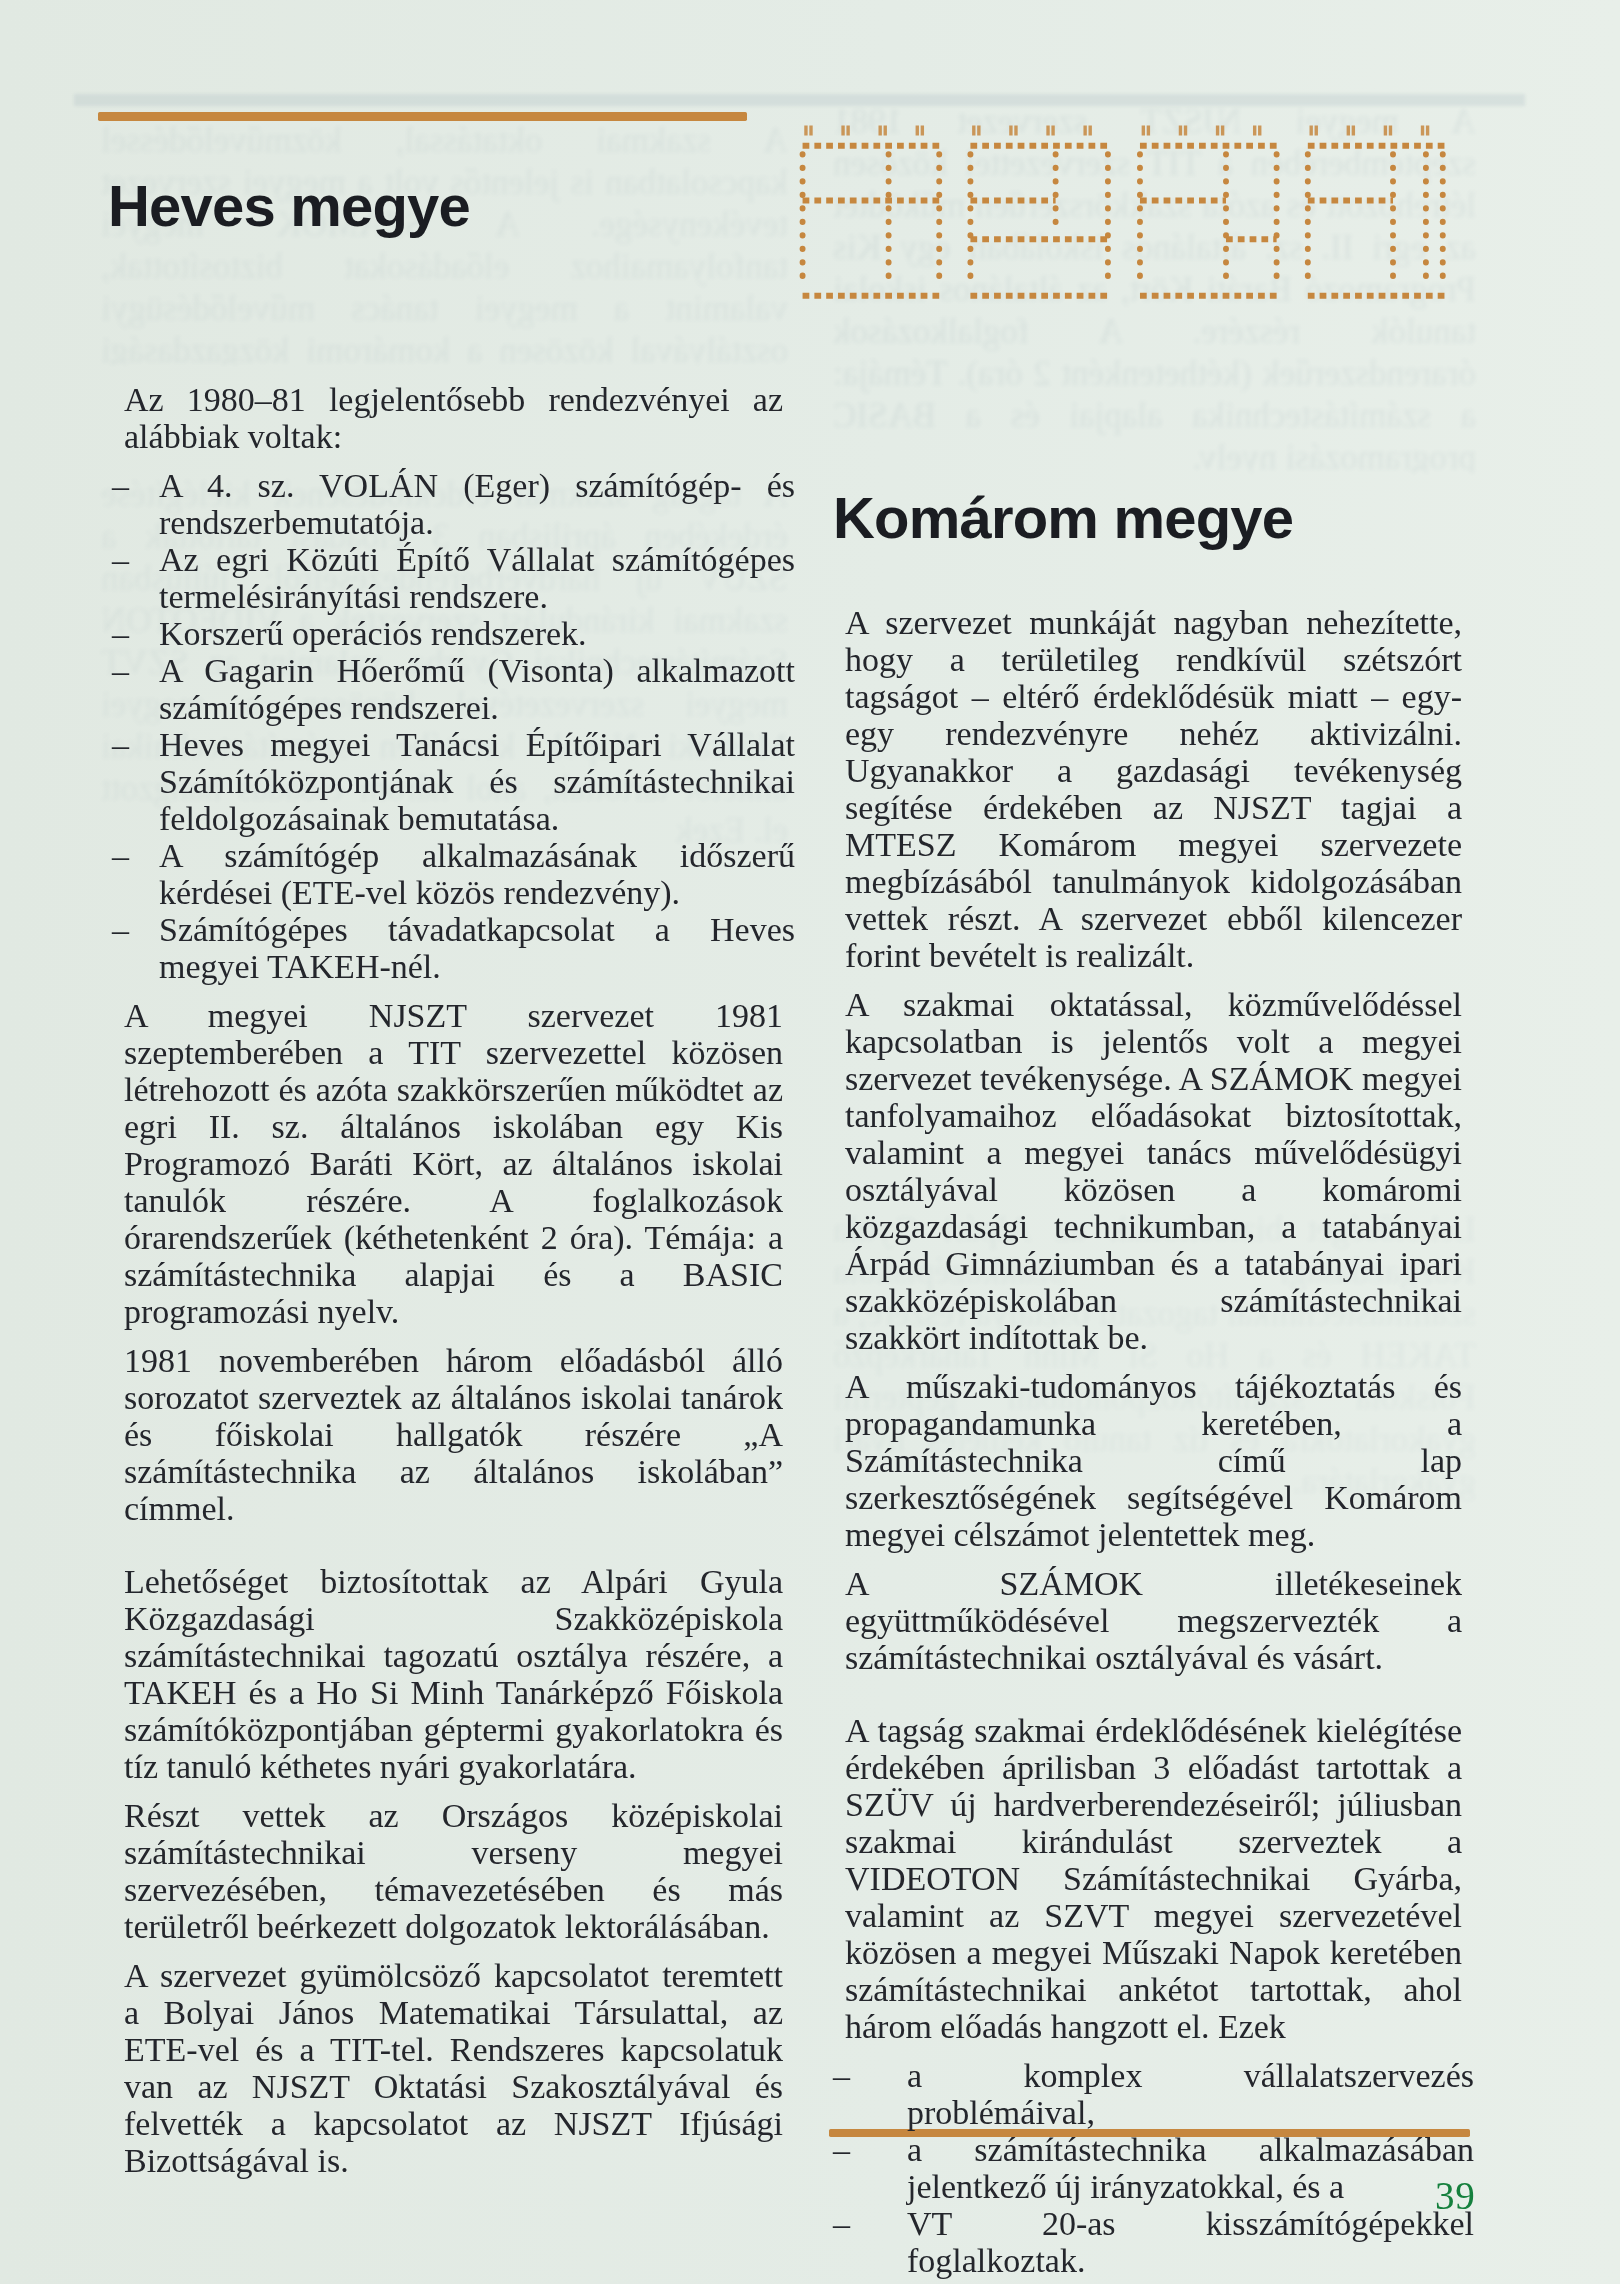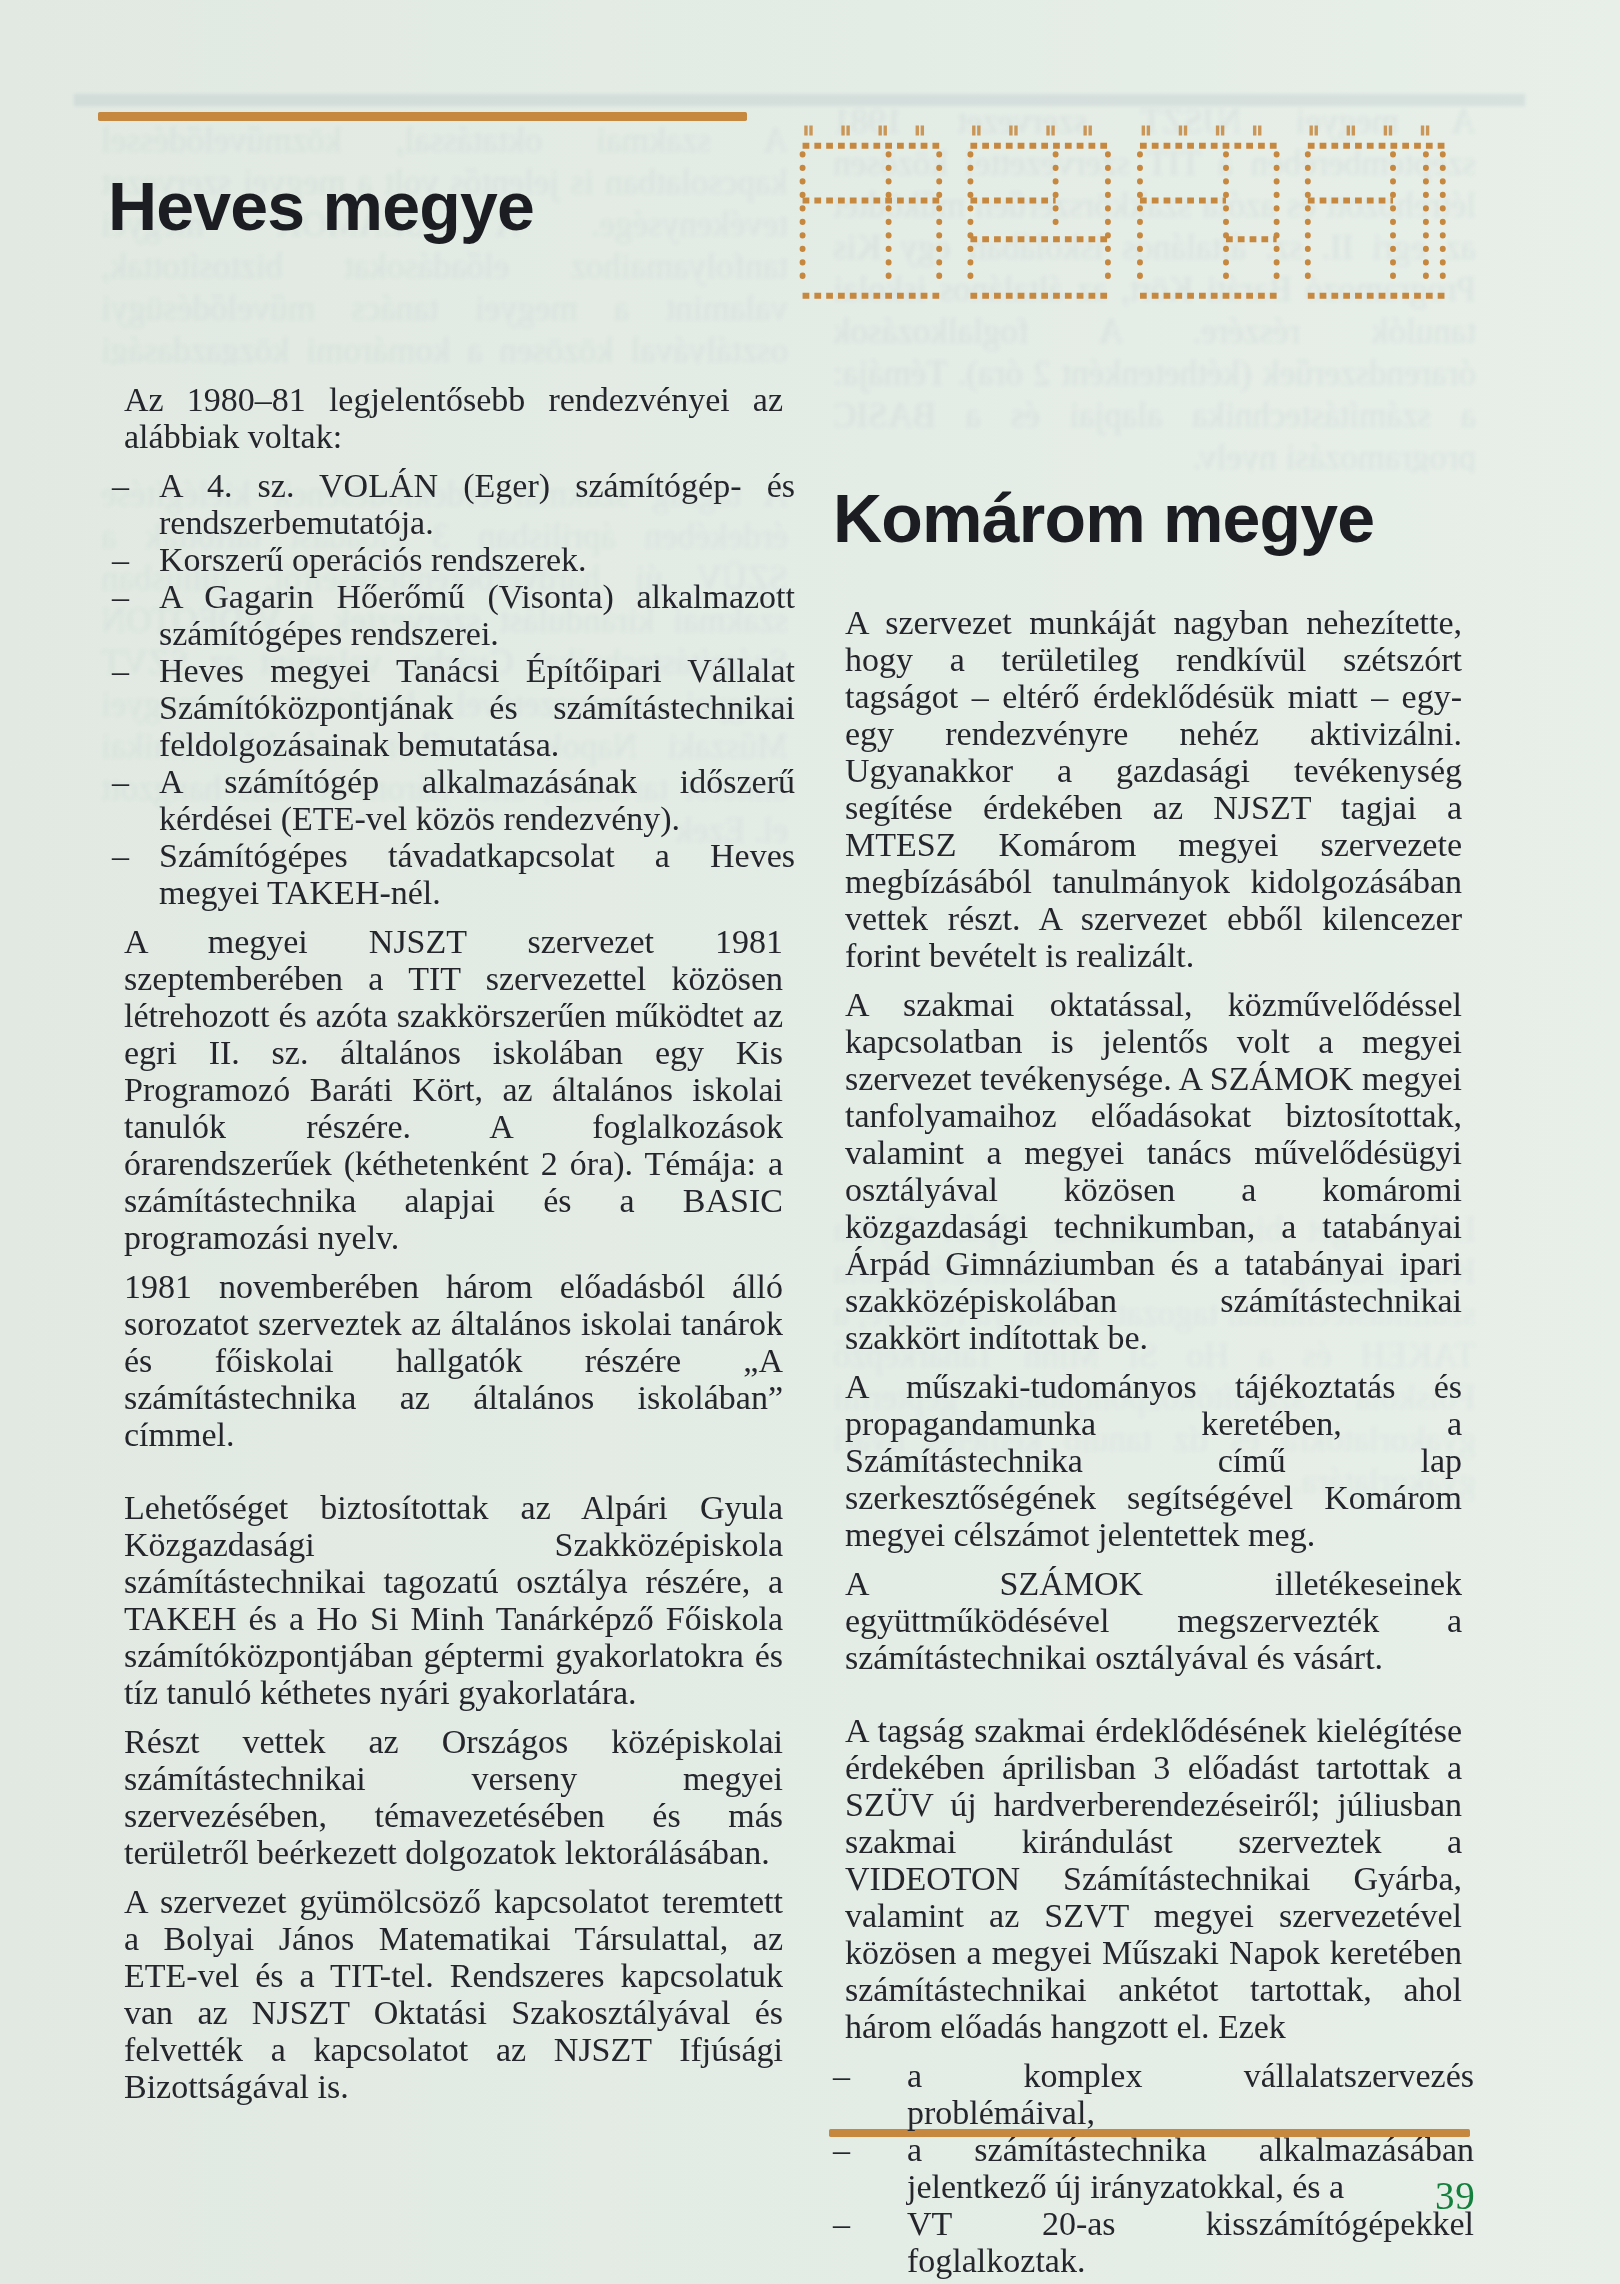--- a/index.html
+++ b/index.html
@@ -29,21 +29,21 @@
   
   .rule{position:absolute;background:var(--accent);z-index:2;border-radius:1.7px;}
   .rule-top-left{left:98px;top:112px;width:649px;height:9.3px;}
   .rule-bottom-right{left:829px;top:2129px;width:641px;height:7.6px;}
   
   .ornament{position:absolute;left:795px;top:117px;z-index:2;}
   
   .col-title{
     position:absolute;z-index:3;margin:0;
     font-family:"Liberation Sans","DejaVu Sans",sans-serif;
-    font-weight:700;font-size:68px;line-height:78px;letter-spacing:-0.8px;
+    font-weight:700;font-size:58px;line-height:78px;letter-spacing:-0.8px;
     color:#1b1d22;
   }
   .title-left{left:108px;top:167px;}
   .title-right{left:833px;top:479px;text-align:right;}
   
   .col-body{
     position:absolute;z-index:3;
     font-size:34px;line-height:37px;text-align:justify;
   }
   .body-left{left:112px;top:369px;width:683px;}
@@ -93,20 +93,21 @@
       M607 44V204 M708 44V204 M747 44V204 M767 44V204"></path>
   </g>
 </svg>
 
 <h1 class="col-title title-left">Heves megye</h1>
 
 <div class="col-body body-left">
   <p>Az 1980–81 legjelentősebb rendezvényei az alábbiak voltak:</p>
   <div class="events">
     <div class="event"><span class="dash">–</span><span>A 4. sz. VOLÁN (Eger) számítógép- és rendszerbemutatója.</span></div>
+    <div class="event"><span class="dash">–</span><span>Az egri Közúti Építő Vállalat számítógépes termelésirányítási rendszere.</span></div>
     <div class="event"><span class="dash">–</span><span>Korszerű operációs rendszerek.</span></div>
     <div class="event"><span class="dash">–</span><span>A Gagarin Hőerőmű (Visonta) alkalmazott számítógépes rendszerei.</span></div>
     <div class="event"><span class="dash">–</span><span>Heves megyei Tanácsi Építőipari Vállalat Számítóközpontjának és számítástechnikai feldolgozásainak bemutatása.</span></div>
     <div class="event"><span class="dash">–</span><span>A számítógép alkalmazásának időszerű kérdései (ETE-vel közös rendezvény).</span></div>
     <div class="event"><span class="dash">–</span><span>Számítógépes távadatkapcsolat a Heves megyei TAKEH-nél.</span></div>
   </div>
   <p>A megyei NJSZT szervezet 1981 szeptemberében a TIT szervezettel közösen létrehozott és azóta szakkörszerűen működtet az egri II. sz. általános iskolában egy Kis Programozó Baráti Kört, az általános iskolai tanulók részére. A foglalkozások órarendszerűek (kéthetenként 2 óra). Témája: a számítástechnika alapjai és a BASIC programozási nyelv.</p>
   <p>1981 novemberében három előadásból álló sorozatot szerveztek az általános iskolai tanárok és főiskolai hallgatók részére „A számítástechnika az általános iskolában” címmel.</p>
   <p class="gap-before">Lehetőséget biztosítottak az Alpári Gyula Közgazdasági Szakközépiskola számítástechnikai tagozatú osztálya részére, a TAKEH és a Ho Si Minh Tanárképző Főiskola számítóközpontjában géptermi gyakorlatokra és tíz tanuló kéthetes nyári gyakorlatára.</p>
   <p>Részt vettek az Országos középiskolai számítástechnikai verseny megyei szervezésében, témavezetésében és más területről beérkezett dolgozatok lektorálásában.</p>

